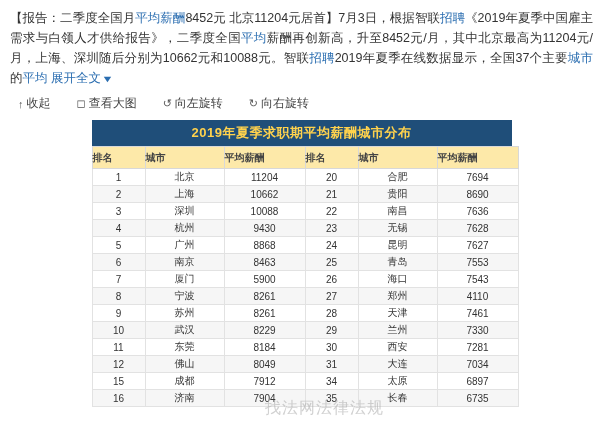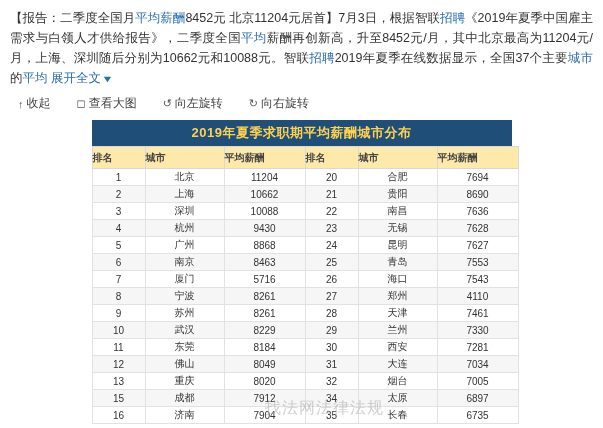--- a/index.html
+++ b/index.html
@@ -198,21 +198,21 @@
             <td class="col-rank">6</td>
             <td class="col-city">南京</td>
             <td class="col-pay">8463</td>
             <td class="col-rank">25</td>
             <td class="col-city">青岛</td>
             <td class="col-pay">7553</td>
           </tr>
           <tr>
             <td class="col-rank">7</td>
             <td class="col-city">厦门</td>
-            <td class="col-pay">5716</td>
+            <td class="col-pay">5900</td>
             <td class="col-rank">26</td>
             <td class="col-city">海口</td>
             <td class="col-pay">7543</td>
           </tr>
           <tr>
             <td class="col-rank">8</td>
             <td class="col-city">宁波</td>
             <td class="col-pay">8261</td>
             <td class="col-rank">27</td>
             <td class="col-city">郑州</td>
@@ -244,28 +244,20 @@
           </tr>
           <tr>
             <td class="col-rank">12</td>
             <td class="col-city">佛山</td>
             <td class="col-pay">8049</td>
             <td class="col-rank">31</td>
             <td class="col-city">大连</td>
             <td class="col-pay">7034</td>
           </tr>
           <tr>
-            <td class="col-rank">13</td>
-            <td class="col-city">重庆</td>
-            <td class="col-pay">8020</td>
-            <td class="col-rank">32</td>
-            <td class="col-city">烟台</td>
-            <td class="col-pay">7005</td>
-          </tr>
-          <tr>
             <td class="col-rank">15</td>
             <td class="col-city">成都</td>
             <td class="col-pay">7912</td>
             <td class="col-rank">34</td>
             <td class="col-city">太原</td>
             <td class="col-pay">6897</td>
           </tr>
           <tr>
             <td class="col-rank">16</td>
             <td class="col-city">济南</td>

